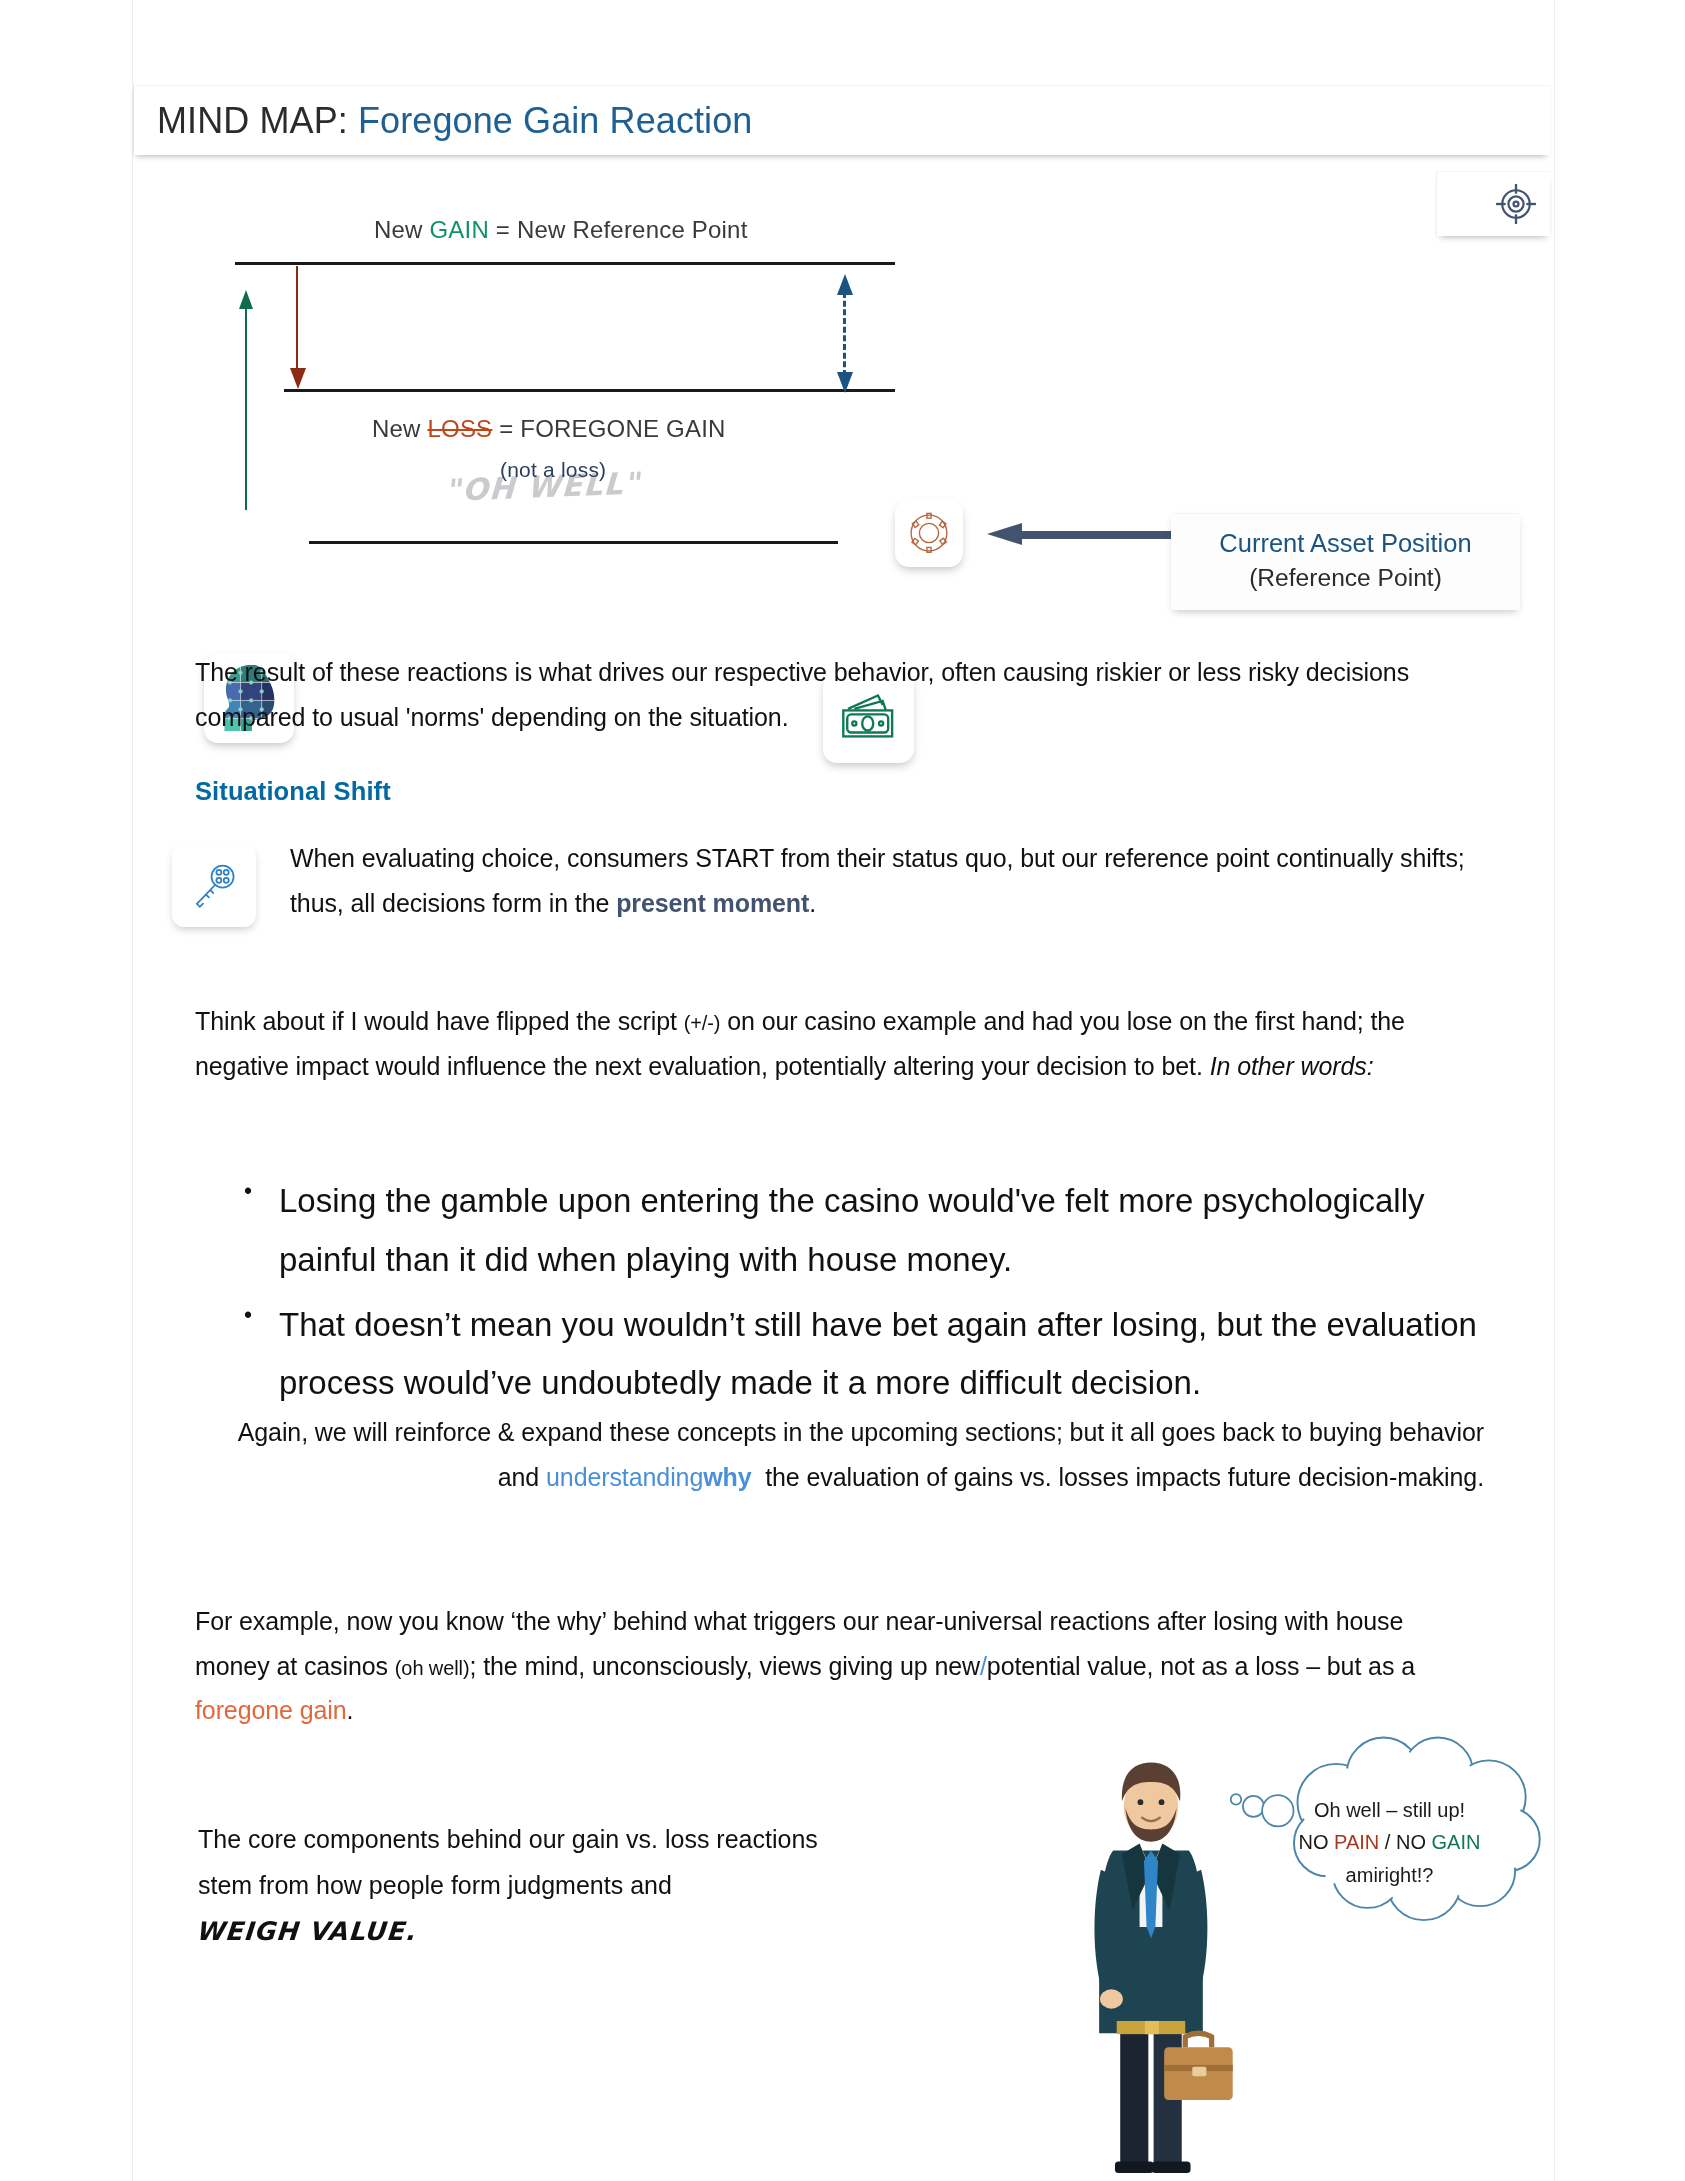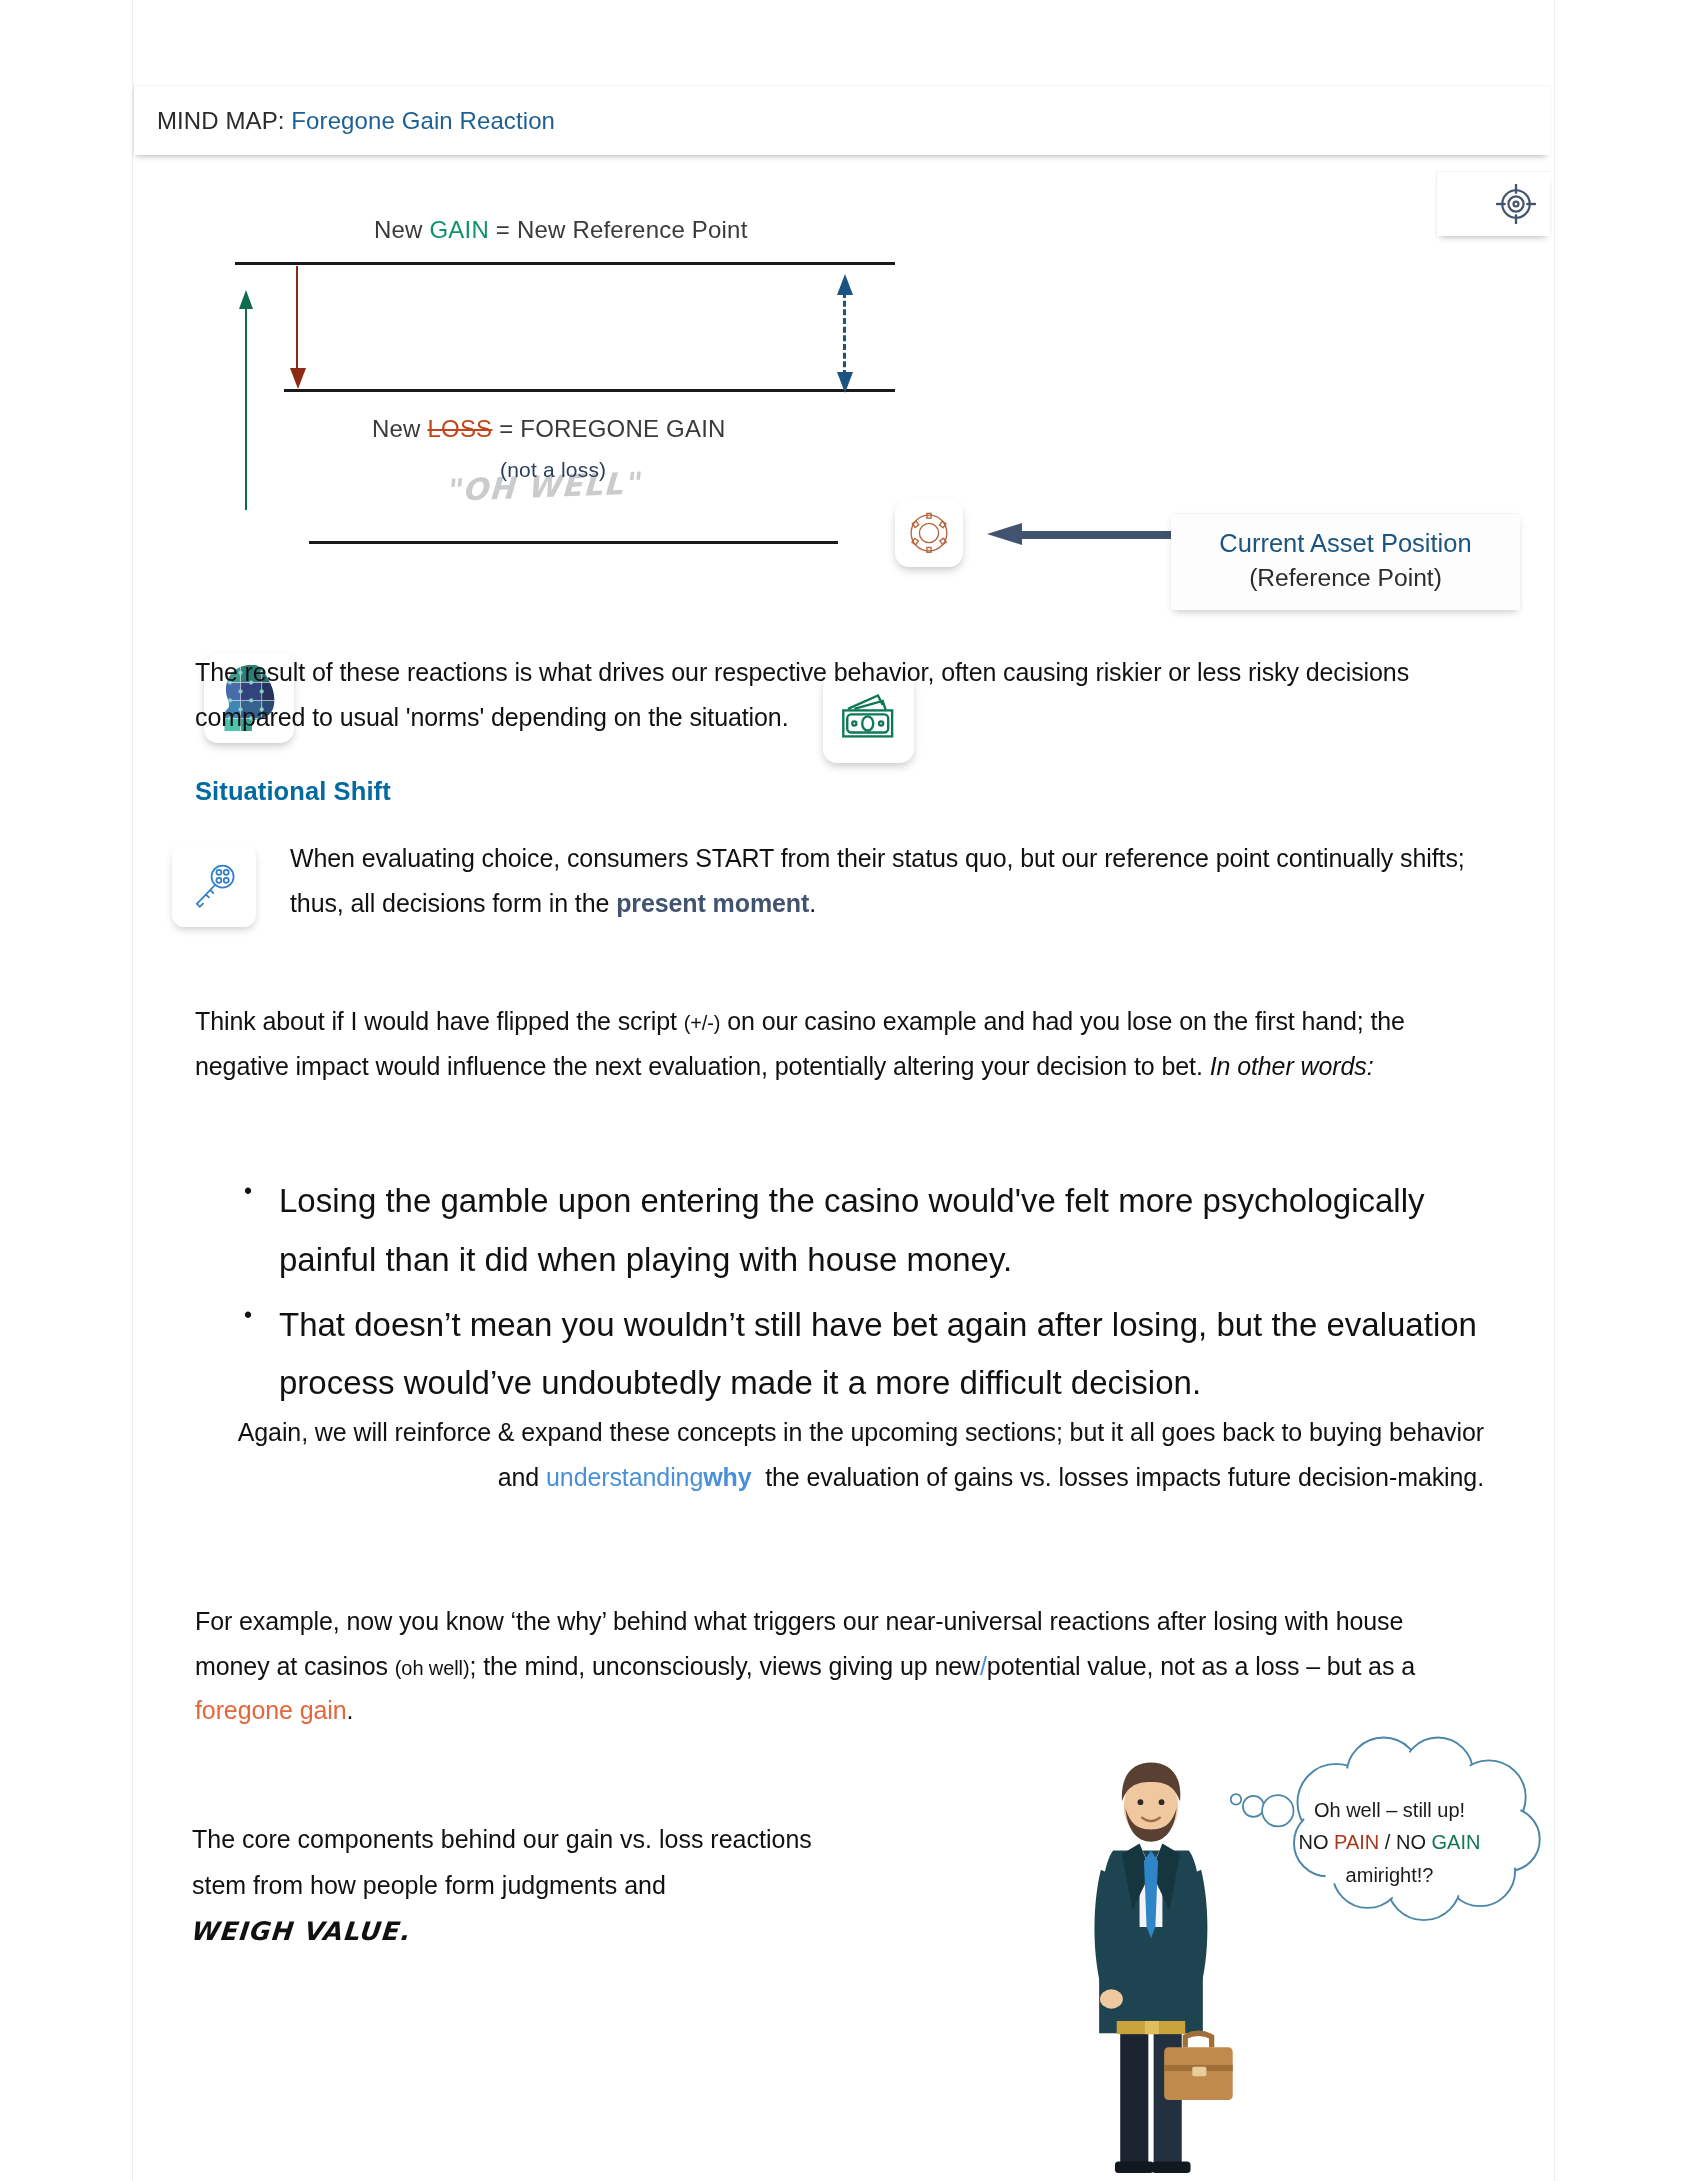--- a/index.html
+++ b/index.html
@@ -31,21 +31,21 @@
     width: 1417px; height: 70px;
     background: #ffffff;
     border-left: 0.9px solid #e2e6e9;
     border-top: 0.9px solid #f2f4f5;
     box-shadow: 0 3.5px 6.1px -2.6px rgba(0,0,0,0.30);
   }
   .title-text {
     position: absolute;
     left: 23px; top: 50%;
     transform: translateY(-50%);
-    font-size: 24px;
+    font-size: 36px;
     letter-spacing: 0.1px;
     white-space: nowrap;
   }
   .title-prefix { color: #2b2b2b; }
   .title-topic  { color: #1f6094; }
 
   
   .target-box {
     position: absolute;
     left: 1436px; top: 171px;
@@ -234,21 +234,21 @@
     left: -35px; top: -0.9px;
     font-size: 23px;
     color: #111;
   }
 
   .p3 { position:absolute; left:195px; top:1410px; width:1289px;text-align:right; }
   .p4 { position:absolute; left:195px; top:1599px; width:1289px; }
 
   .closing {
     position: absolute;
-    left: 192px; top: 1817px;
+    left: 198px; top: 1817px;
     width: 816px;
   }
   .closing p { margin:0; font-size: 25px; line-height: 1.82; color:#111; }
   .handwrite {
     font-family: "DejaVu Sans", sans-serif;
     font-style: italic;
     font-weight: bold;
     font-size: 25.5px;
     letter-spacing: 1.1px;
     color: #111;

